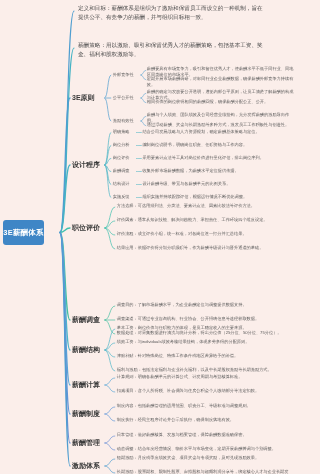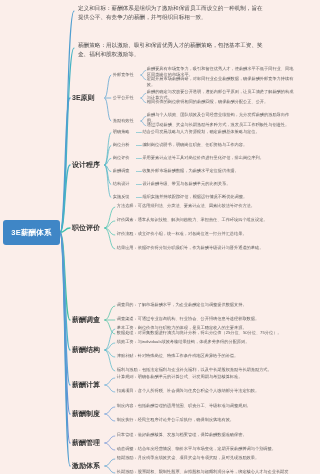--- a/index.html
+++ b/index.html
@@ -9,21 +9,21 @@
     font-family:"Liberation Sans","DejaVu Sans",sans-serif;
     overflow:hidden;position:relative;
   }
   #canvas{position:absolute;inset:0;width:300px;height:474px;}
   svg.links{position:absolute;left:0;top:0;width:300px;height:474px;pointer-events:none;}
 
   .node{position:absolute;box-sizing:border-box;}
 
   
   .root{
-    left:3px;top:220px;width:57px;height:25px;
+    left:3px;top:220px;width:41px;height:25px;
     background:#3f86c6;border-radius:3px;
     color:#ffffff;font-size:7.5px;font-weight:bold;
     display:flex;align-items:center;justify-content:center;
     letter-spacing:.2px;
   }
 
   
   .topic{
     color:#3a3a3a;font-size:7px;font-weight:bold;
     white-space:nowrap;line-height:1.1;

